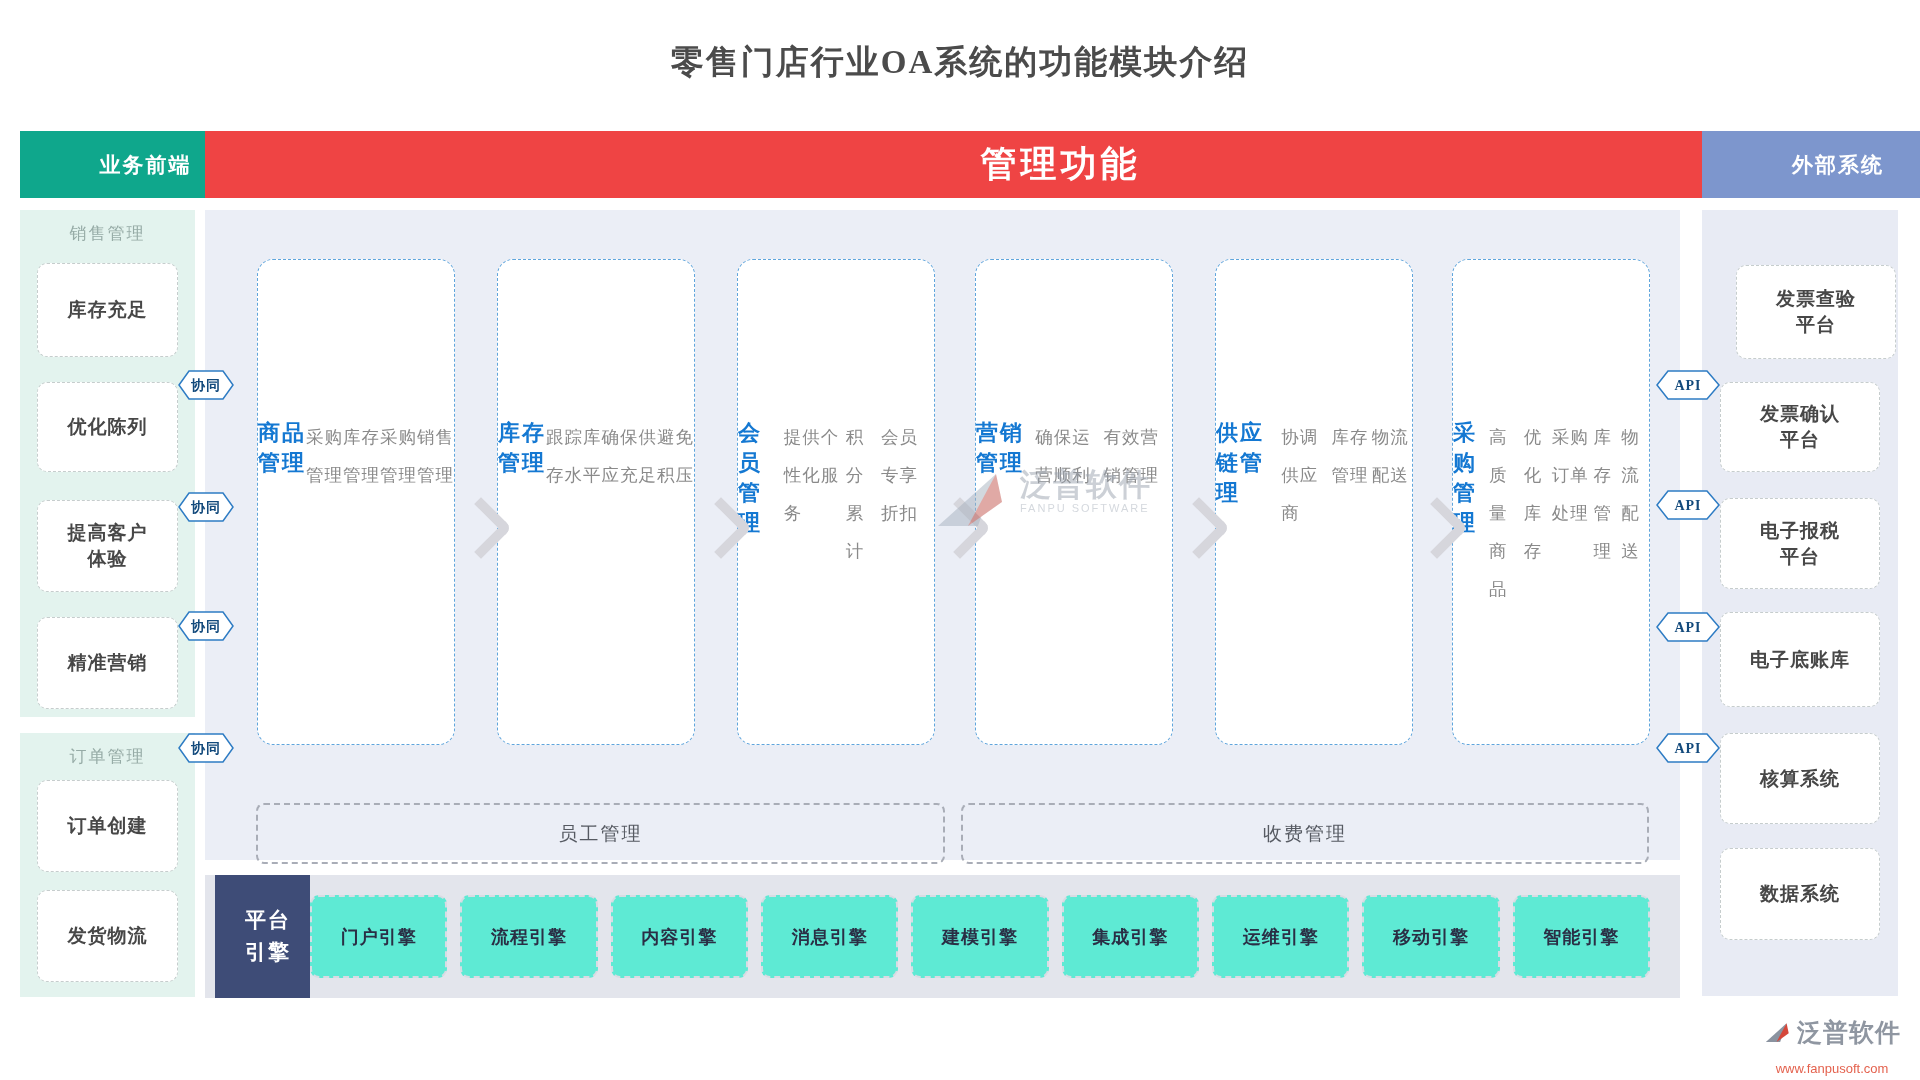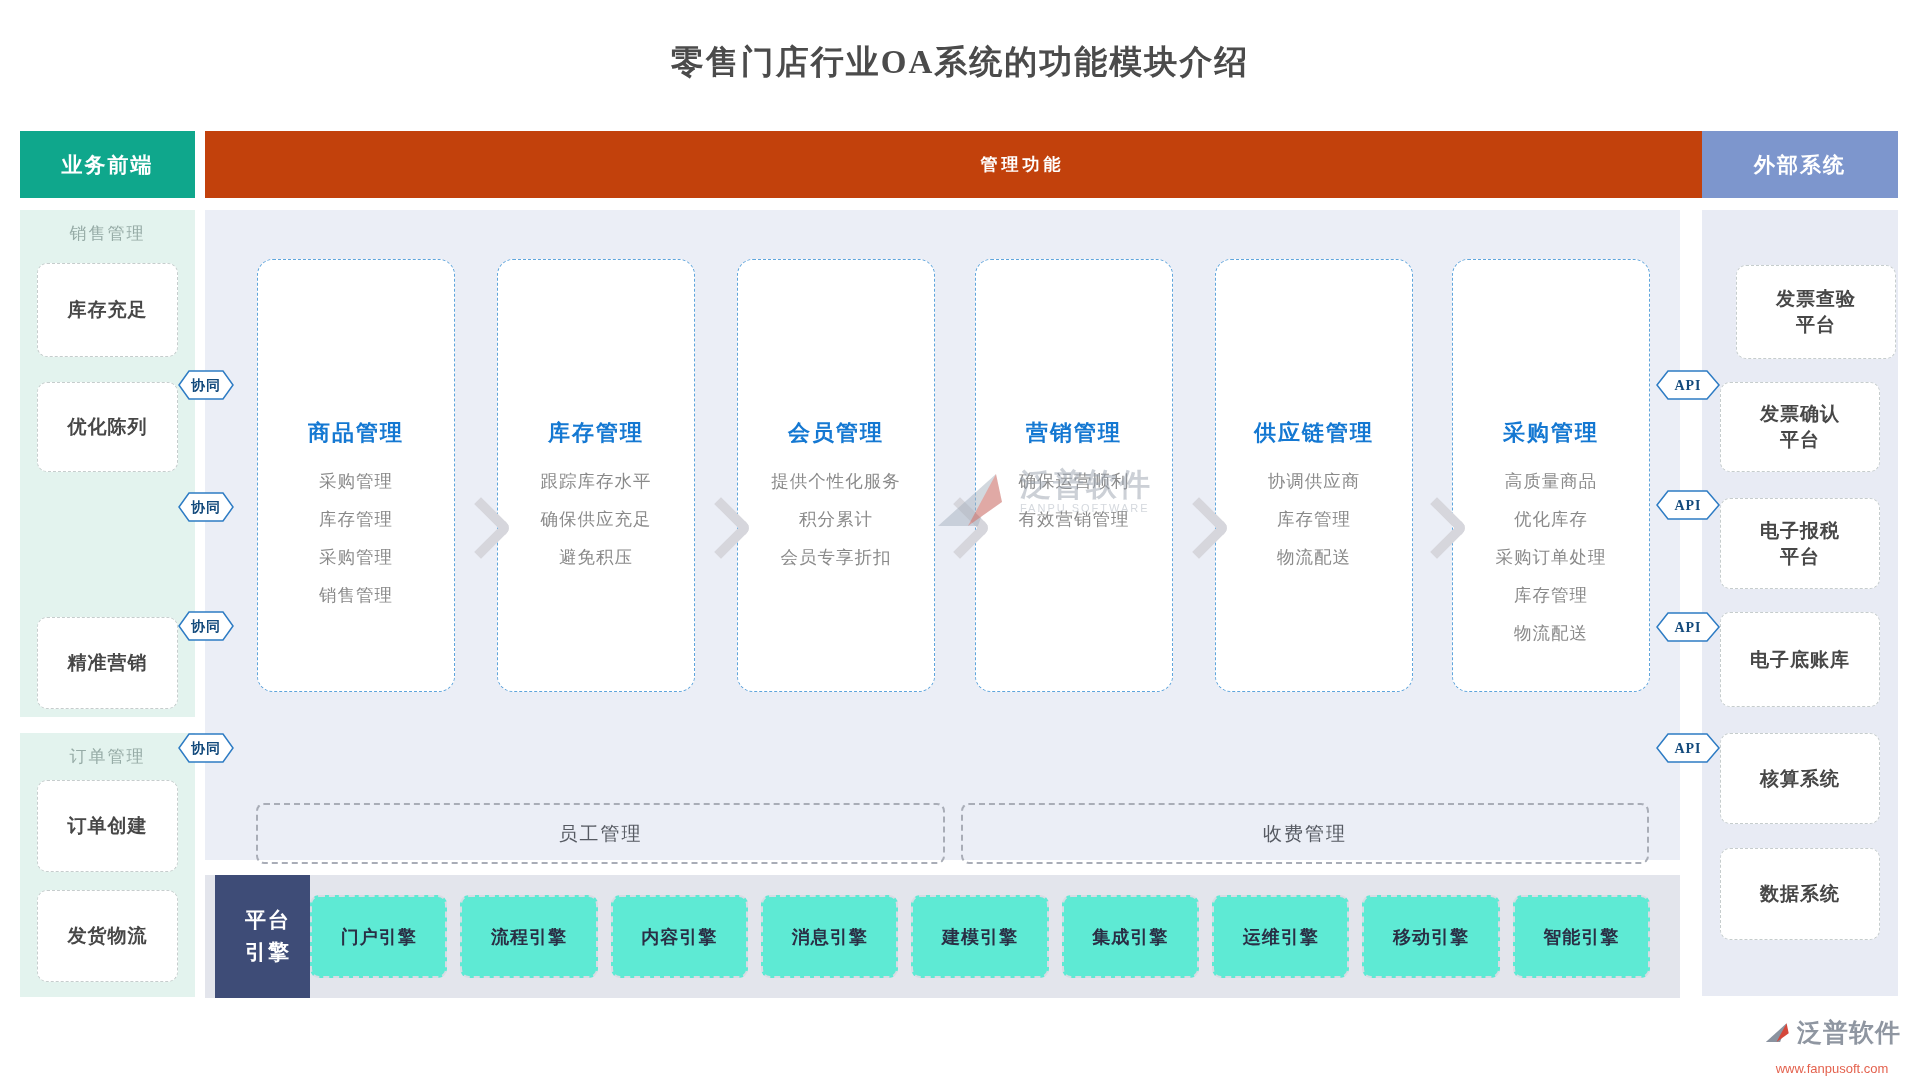--- a/index.html
+++ b/index.html
@@ -9,41 +9,41 @@
     overflow:hidden;
   }
   
   .page-title{
     position:absolute;top:40px;left:0;width:1920px;text-align:center;
     font-size:33px;font-weight:600;color:#4b4b4b;letter-spacing:2px;
   }
   
   .hdr{
     position:absolute;top:131px;height:67px;display:flex;align-items:center;justify-content:center;
-    color:#ffffff;font-weight:700;
+    color:#ffffff;font-weight:700;padding-left:38px;
   }
   .hdr-left{left:20px;width:175px;background:#0fa78c;font-size:21px;letter-spacing:2px;}
-  .hdr-main{left:205px;width:1635px;background:#c2410c;font-size:17px;letter-spacing:4px;}
+  .hdr-main{left:205px;width:1635px;background:#ef4444;font-size:36px;letter-spacing:4px;}
   .hdr-right{left:1702px;width:196px;background:#7d96cd;font-size:21px;letter-spacing:2px;}
   
   .lsec{position:absolute;left:20px;width:175px;background:#e3f3ee;}
   .lsec-label{position:absolute;top:12px;left:0;width:100%;text-align:center;
     font-size:17px;color:#96aba6;letter-spacing:2px;}
   .wbox{
     position:absolute;background:#ffffff;border:1.5px dashed #c6cdcd;border-radius:10px;
     display:flex;flex-direction:column;align-items:center;justify-content:center;
     font-size:19px;font-weight:600;color:#474747;line-height:1.35;letter-spacing:1px;text-align:center;
   }
   .lbox{left:17px;width:139px;}
   
   .main-bg{position:absolute;left:205px;top:210px;width:1475px;height:650px;background:#ebeef6;}
   .col{
-    position:absolute;top:259px;width:198px;height:433px;background:#ffffff;
+    position:absolute;top:259px;width:198px;height:486px;background:#ffffff;
     border:1.5px dashed #5fa5dc;border-radius:16px;box-sizing:border-box;
-    display:flex;flex-direction:column;align-items:center;padding-top:158px;
+    display:flex;flex-direction:row;align-items:flex-start;padding-top:158px;
   }
   .col-title{font-size:22px;font-weight:700;color:#1478d2;letter-spacing:2px;margin-bottom:14px;}
   .col-item{font-size:17.5px;color:#8a8a8a;line-height:38px;letter-spacing:1px;}
   .chev{
     position:absolute;top:506px;width:34px;height:34px;
     border-top:10px solid #d6d6dc;border-right:10px solid #d6d6dc;
     transform:rotate(45deg);border-top-right-radius:8px;
   }
   .dashed-wide{
     position:absolute;top:803px;height:61px;border:2px dashed #a9adb7;border-radius:8px;
@@ -89,20 +89,24 @@
 <div class="hdr hdr-right">外部系统</div>
 
 <div class="lsec" style="top:210px;height:507px;">
   <div class="lsec-label">销售管理</div>
   <div class="wbox lbox" style="top:53px;height:92px;">
     <div>库存充足</div>
   </div>
   <div class="wbox lbox" style="top:172px;height:88px;">
     <div>优化陈列</div>
   </div>
+  <div class="wbox lbox" style="top:290px;height:90px;">
+    <div>提高客户</div>
+    <div>体验</div>
+  </div>
   <div class="wbox lbox" style="top:407px;height:90px;">
     <div>精准营销</div>
   </div>
 </div>
 
 <div class="lsec" style="top:733px;height:264px;">
   <div class="lsec-label">订单管理</div>
   <div class="wbox lbox" style="top:47px;height:90px;">
     <div>订单创建</div>
   </div>

